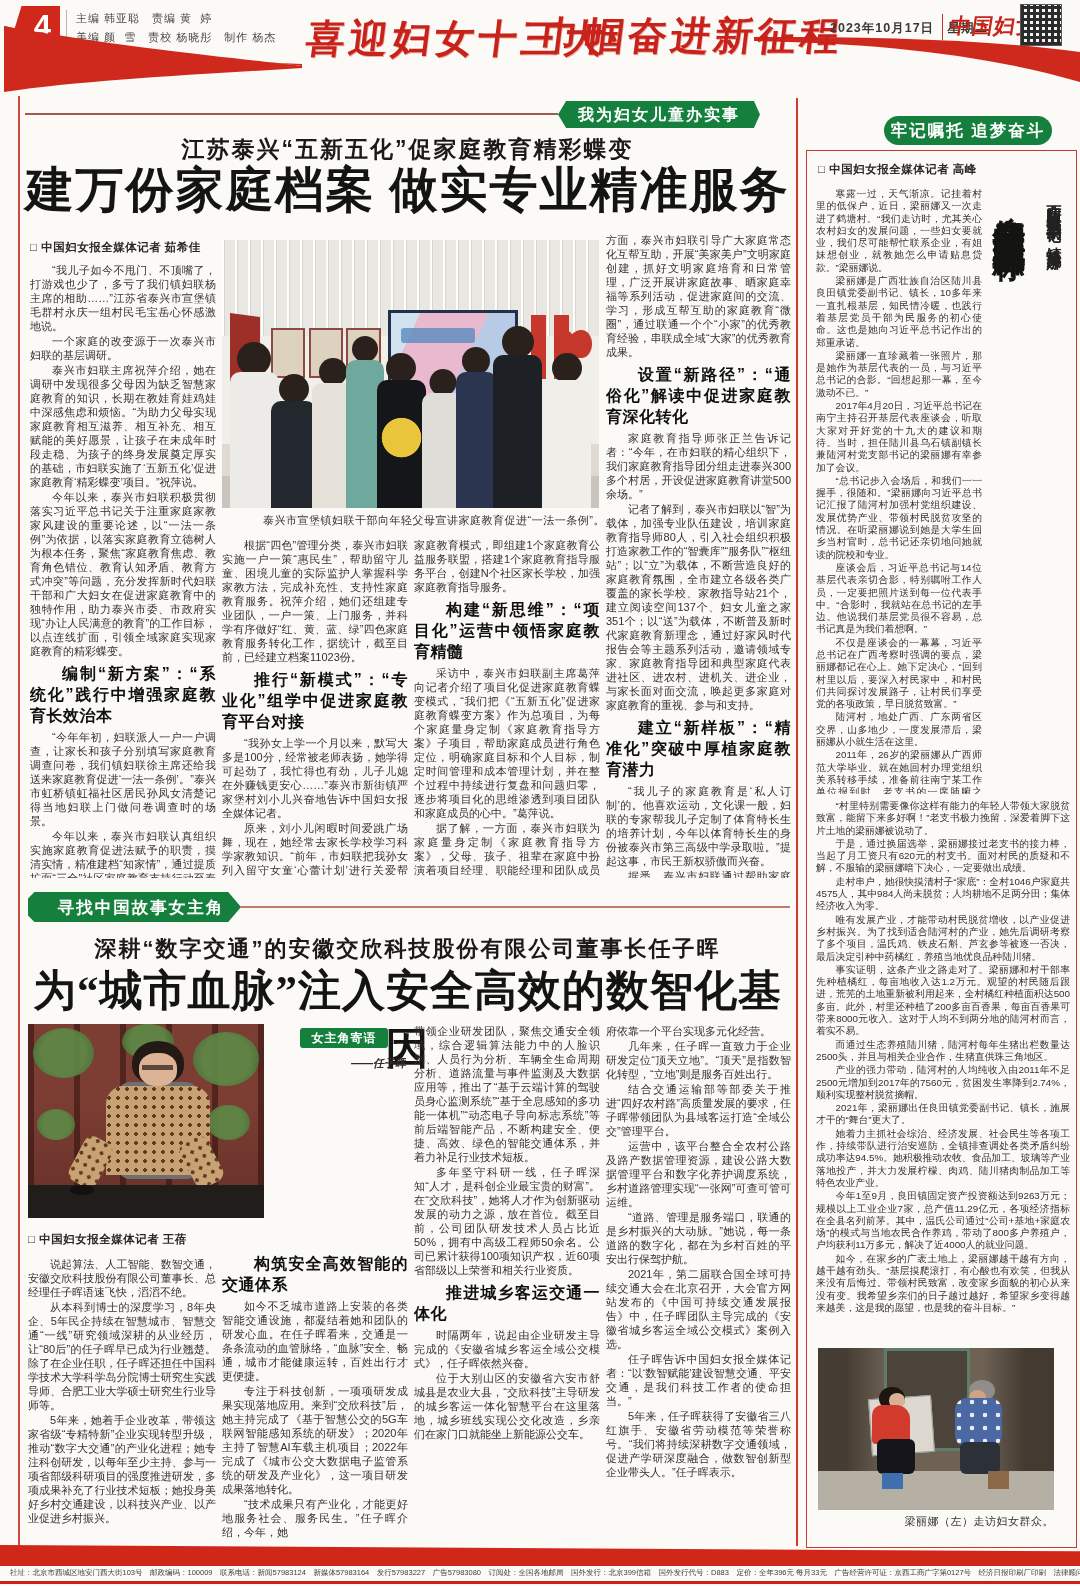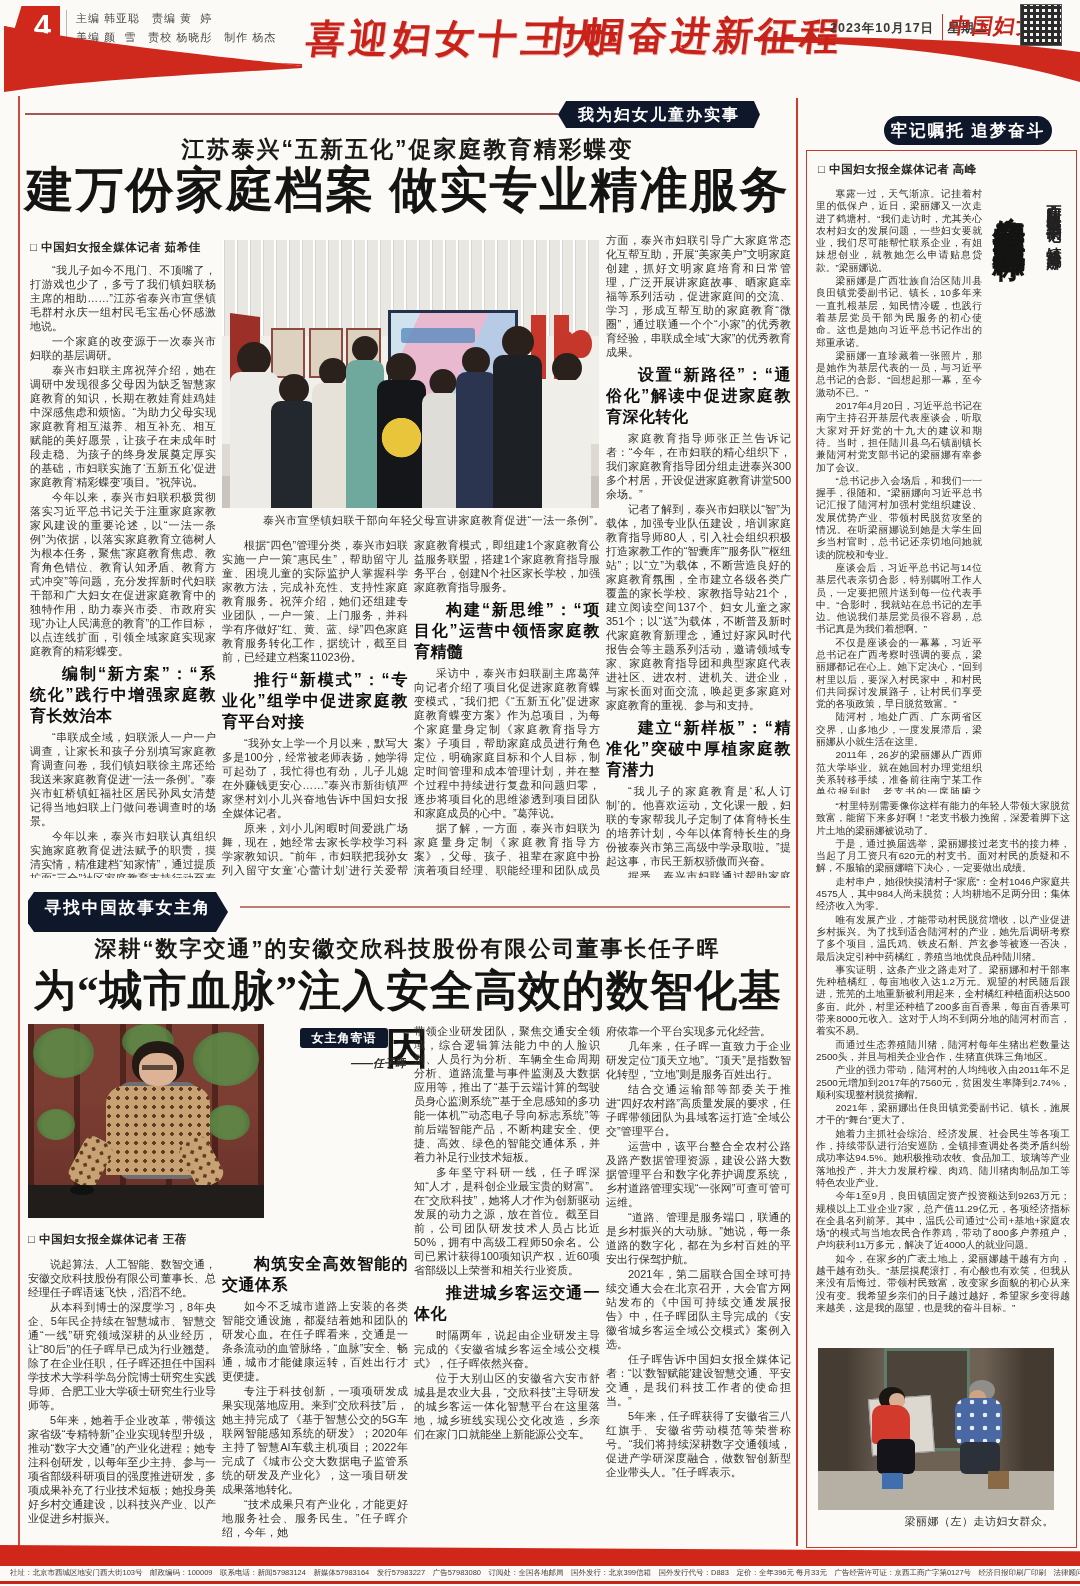--- a/index.html
+++ b/index.html
@@ -22,26 +22,26 @@
             font-family:"Liberation Serif","DejaVu Serif",serif;letter-spacing:1px;}
   .qr{left:1020px;top:4px;width:40px;height:40px;border:1px solid #555;
       background-image:repeating-linear-gradient(0deg,#2b2b2b 0 3px,transparent 3px 6px),
                        repeating-linear-gradient(90deg,#2b2b2b 0 3px,#f2f2f0 3px 6px);}
   
   .vline-left{left:18px;top:96px;width:1.5px;height:1452px;background:#d0493e;}
   .vline-sep{left:796px;top:98px;width:1.5px;height:1448px;background:#cf3a2e;}
   .hr-top{left:25px;top:113px;width:533px;height:1.5px;background:#a05a52;}
   .hr-bottom{left:240px;top:906px;width:550px;height:1.5px;background:#c07a72;}
   
-  .badge{background:#0f172a;color:#fff;font-weight:800;text-align:center;}
+  .badge{background:#15803d;color:#fff;font-weight:800;text-align:center;}
   .badge-top{left:558px;top:101px;width:202px;height:27px;font-size:16px;line-height:27px;letter-spacing:2px;
              clip-path:polygon(0 50%,4% 0,97% 0,100% 50%,97% 100%,4% 100%);}
   .badge-right{left:884px;top:116px;width:168px;height:29px;font-size:16.5px;line-height:29px;letter-spacing:2px;border-radius:15px;}
-  .badge-bottom{left:28px;top:892px;width:200px;height:40px;font-size:16.5px;line-height:30px;letter-spacing:2px;
-                clip-path:polygon(0 22%,3% 0,94% 0,100% 50%,94% 100%,3% 100%,0 78%);}
+  .badge-bottom{left:28px;top:892px;width:200px;height:30px;font-size:16.5px;line-height:30px;letter-spacing:2px;
+                clip-path:polygon(0 22%,3% 0,94% 0,100% 50%,94% 100%,3% 100%,0 78%);padding-left:13px;}
   .badge-quote{width:88px;height:20px;font-size:12px;line-height:20px;border-radius:3px;margin:0 auto 8px auto;letter-spacing:1px;}
   
   .kicker{width:765px;left:25px;text-align:center;font-weight:700;color:#1c1a18;letter-spacing:2px;}
   .headline{width:765px;left:25px;text-align:center;font-weight:900;color:#141413;
             font-family:"Liberation Serif","DejaVu Serif",serif;}
   .byline{font-size:11.5px;font-weight:700;color:#2a2826;letter-spacing:.5px;}
   .txtcol{overflow:hidden;}
   .bodyp{font-size:11px;line-height:14px;text-align:justify;text-indent:2em;color:#34312e;margin:0 0 1px 0;}
   .bodyp.cont{text-indent:0;}
   .colhead{font-size:16px;line-height:21px;font-weight:800;color:#101010;margin:5px 0 4px 0;
@@ -150,21 +150,21 @@
   <div class="abs headline" style="top:158px;font-size:48px;letter-spacing:2px;">建万份家庭档案 做实专业精准服务</div>
   <div class="abs kicker" style="top:134px;font-size:23px;">江苏泰兴“五新五化”促家庭教育精彩蝶变</div>
 
   <div class="abs byline" style="left:30px;top:240px;width:186px;">□ 中国妇女报全媒体记者 茹希佳</div>
   <div class="abs txtcol" style="left:30px;top:263px;width:186px;height:615px;">
       <p class="bodyp">“我儿子如今不甩门、不顶嘴了，打游戏也少了，多亏了我们镇妇联杨主席的相助……”江苏省泰兴市宣堡镇毛群村永庆一组村民毛宝岳心怀感激地说。</p>
       <p class="bodyp">一个家庭的改变源于一次泰兴市妇联的基层调研。</p>
       <p class="bodyp">泰兴市妇联主席祝萍介绍，她在调研中发现很多父母因为缺乏智慧家庭教育的知识，长期在教娃育娃鸡娃中深感焦虑和烦恼。“为助力父母实现家庭教育相互滋养、相互补充、相互赋能的美好愿景，让孩子在未成年时段走稳、为孩子的终身发展奠定厚实的基础，市妇联实施了‘五新五化’促进家庭教育‘精彩蝶变’项目。”祝萍说。</p>
       <p class="bodyp">今年以来，泰兴市妇联积极贯彻落实习近平总书记关于注重家庭家教家风建设的重要论述，以“一法一条例”为依据，以落实家庭教育立德树人为根本任务，聚焦“家庭教育焦虑、教育角色错位、教育认知矛盾、教育方式冲突”等问题，充分发挥新时代妇联干部和广大妇女在促进家庭教育中的独特作用，助力泰兴市委、市政府实现“办让人民满意的教育”的工作目标，以点连线扩面，引领全域家庭实现家庭教育的精彩蝶变。</p>
       <h4 class="colhead">编制“新方案”：“系统化”践行中增强家庭教育长效治本</h4>
-      <p class="bodyp">“串联成全域，妇联派人一户一户调查，让家长和孩子分别填写家庭教育调查问卷，我们镇妇联徐主席还给我送来家庭教育促进‘一法一条例’。”泰兴市虹桥镇虹福社区居民孙凤女清楚记得当地妇联上门做问卷调查时的场景。</p>
+      <p class="bodyp">“今年年初，妇联派人一户一户调查，让家长和孩子分别填写家庭教育调查问卷，我们镇妇联徐主席还给我送来家庭教育促进‘一法一条例’。”泰兴市虹桥镇虹福社区居民孙凤女清楚记得当地妇联上门做问卷调查时的场景。</p>
       <p class="bodyp">今年以来，泰兴市妇联认真组织实施家庭教育促进法赋予的职责，摸清实情，精准建档“知家情”，通过提质扩面“三全”社区家庭教育支持行动至泰兴全域，确保不漏一户。</p>
     </div>
 
   <div class="abs photo" style="left:222px;top:240px;width:377px;height:268px;">
     <div class="p1-ceiling"></div>
     <div class="p1-wall"></div>
     <div class="p1-redslab"></div>
     <div class="p1-poster" style="left:13%;"></div>
     <div class="p1-poster" style="left:23%;"></div>
     <div class="p1-poster" style="left:33%;"></div>

